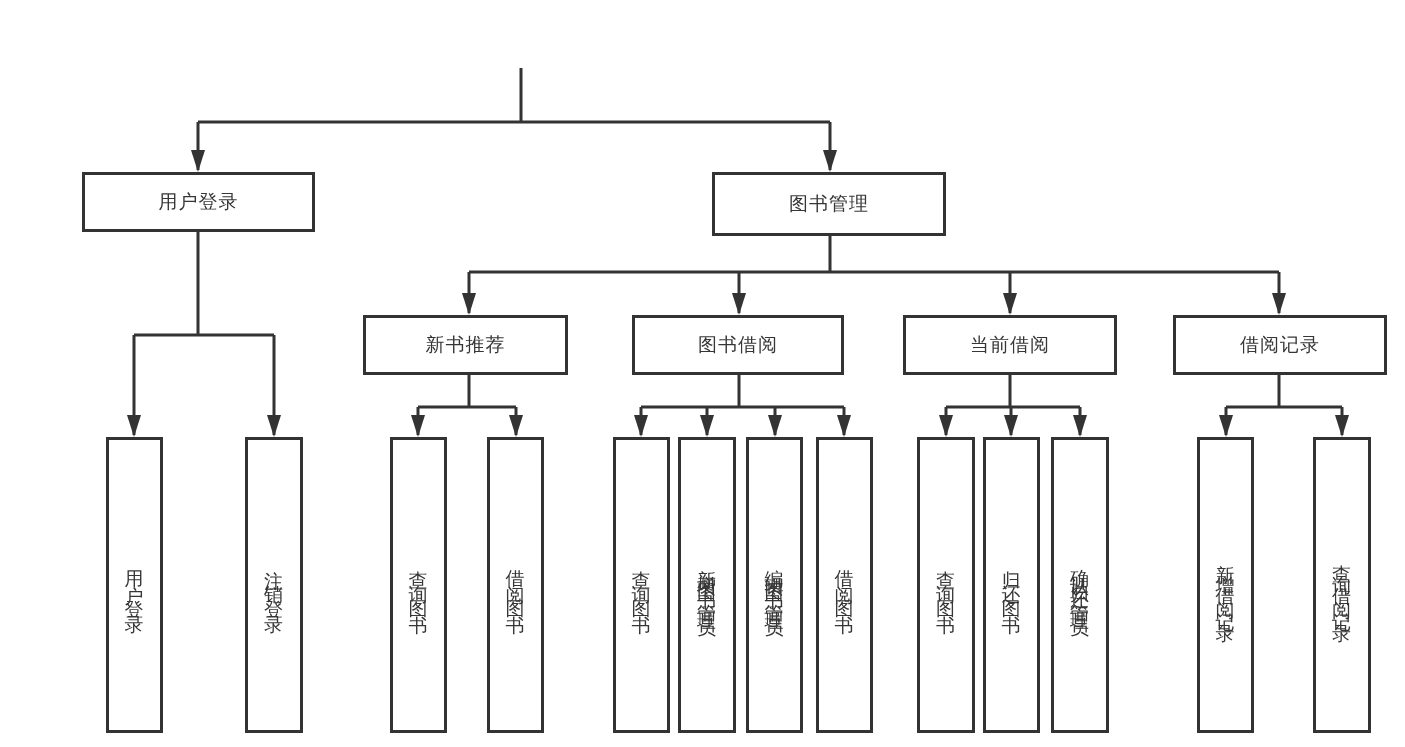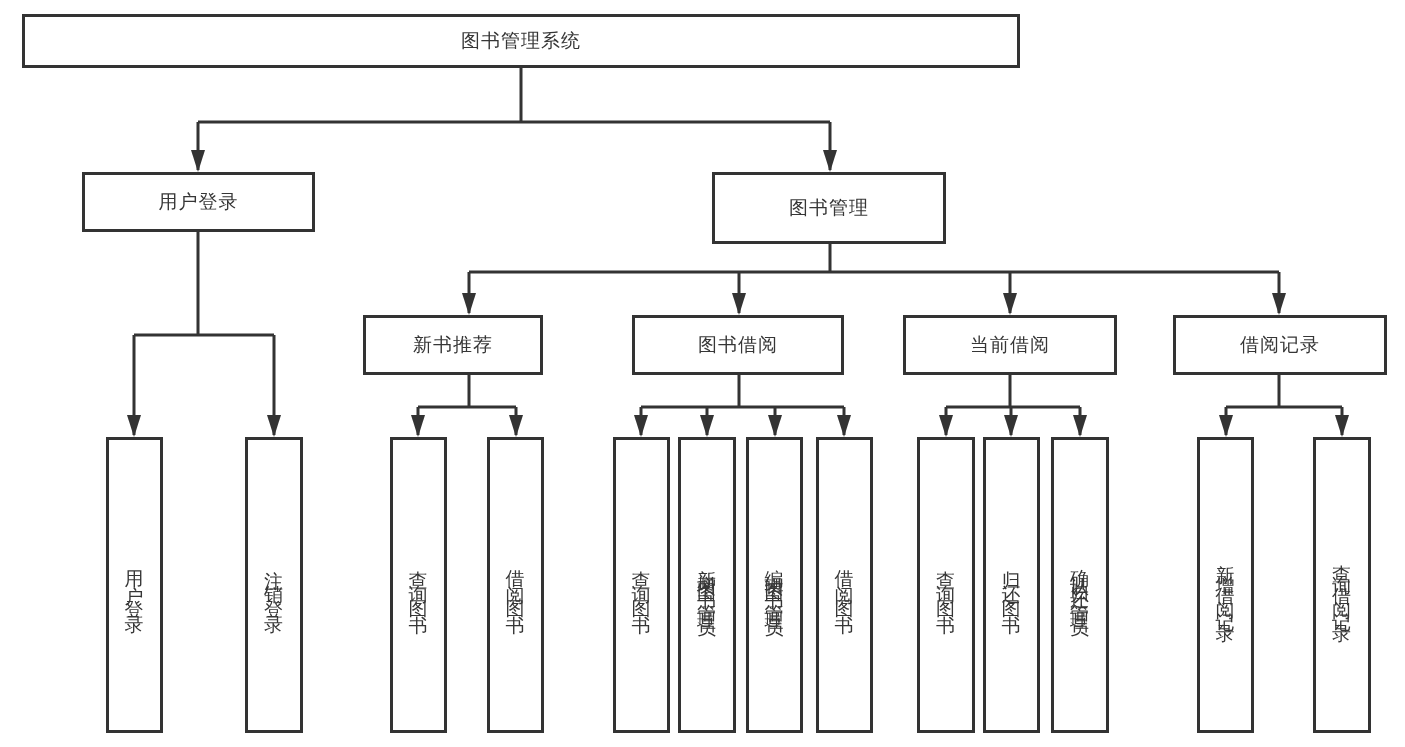--- a/index.html
+++ b/index.html
@@ -56,32 +56,29 @@
       <polygon points="768,415 782,415 775,437"></polygon>
       <polygon points="837,415 851,415 844,437"></polygon>
       <polygon points="939,415 953,415 946,437"></polygon>
       <polygon points="1004,415 1018,415 1011,437"></polygon>
       <polygon points="1073,415 1087,415 1080,437"></polygon>
       <polygon points="1219,415 1233,415 1226,437"></polygon>
       <polygon points="1335,415 1349,415 1342,437"></polygon>
     </g>
   </svg>
 
-  <div class="box" style="left:22px;top:14px;width:998px;height:54px;">
-    <span class="hlabel">图书管理系统</span>
-  </div>
 
   <div class="box" style="left:82px;top:172px;width:233px;height:60px;">
     <span class="hlabel">用户登录</span>
   </div>
-  <div class="box" style="left:712px;top:172px;width:234px;height:72px;">
+  <div class="box" style="left:712px;top:172px;width:234px;height:64px;">
     <span class="hlabel">图书管理</span>
   </div>
 
-  <div class="box" style="left:363px;top:315px;width:180px;height:60px;">
+  <div class="box" style="left:363px;top:315px;width:205px;height:60px;">
     <span class="hlabel">新书推荐</span>
   </div>
   <div class="box" style="left:903px;top:315px;width:214px;height:60px;">
     <span class="hlabel">当前借阅</span>
   </div>
   <div class="box" style="left:632px;top:315px;width:212px;height:60px;">
     <span class="hlabel">图书借阅</span>
   </div>
   <div class="box" style="left:1173px;top:315px;width:214px;height:60px;">
     <span class="hlabel">借阅记录</span>

